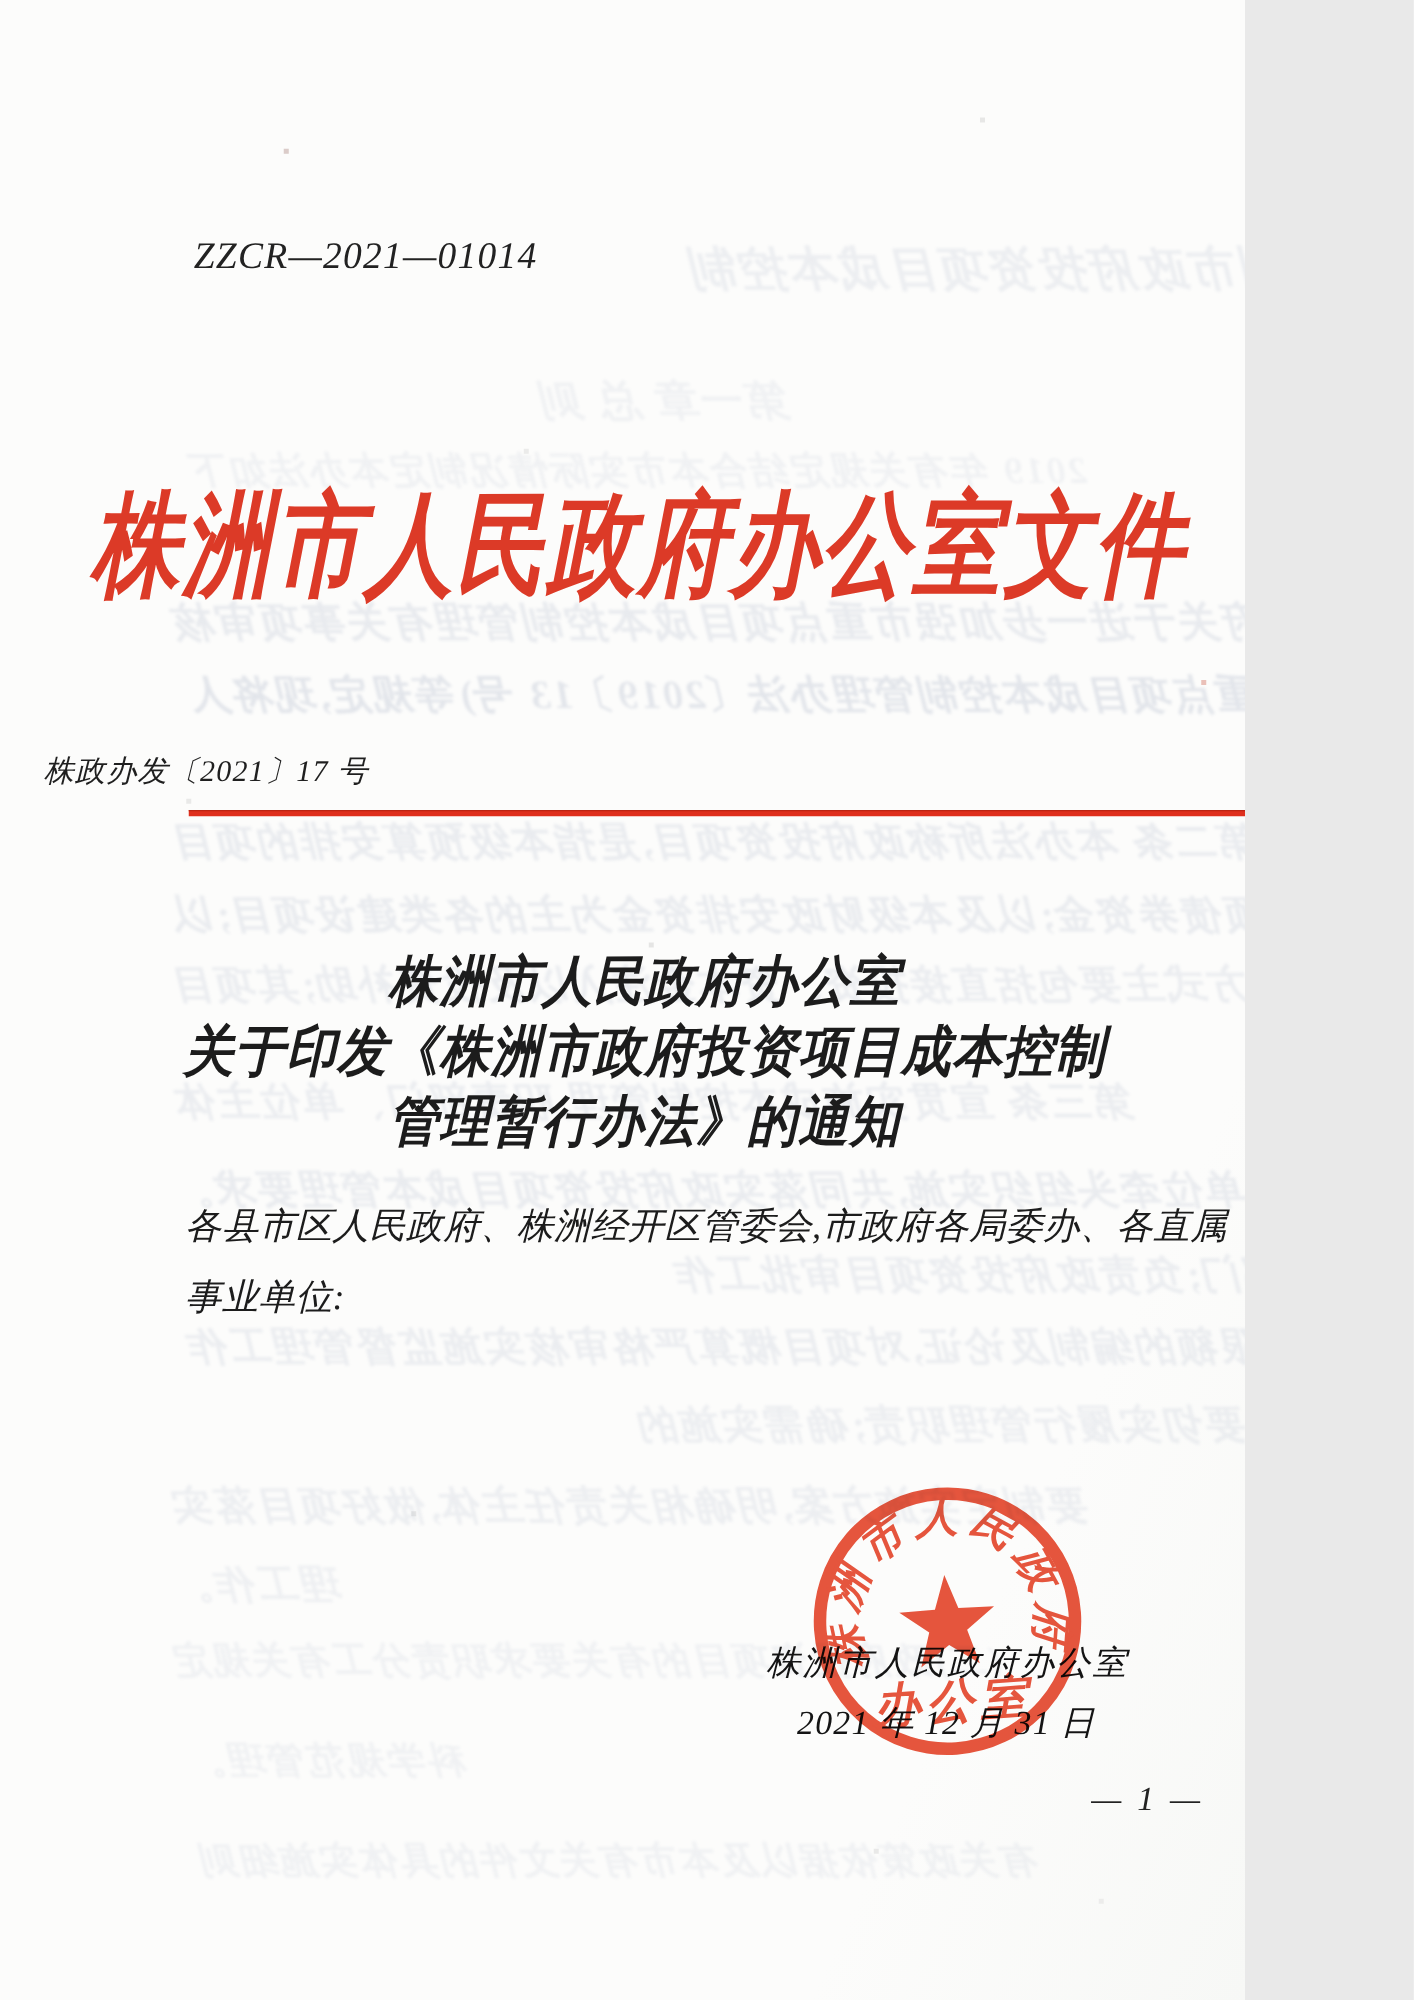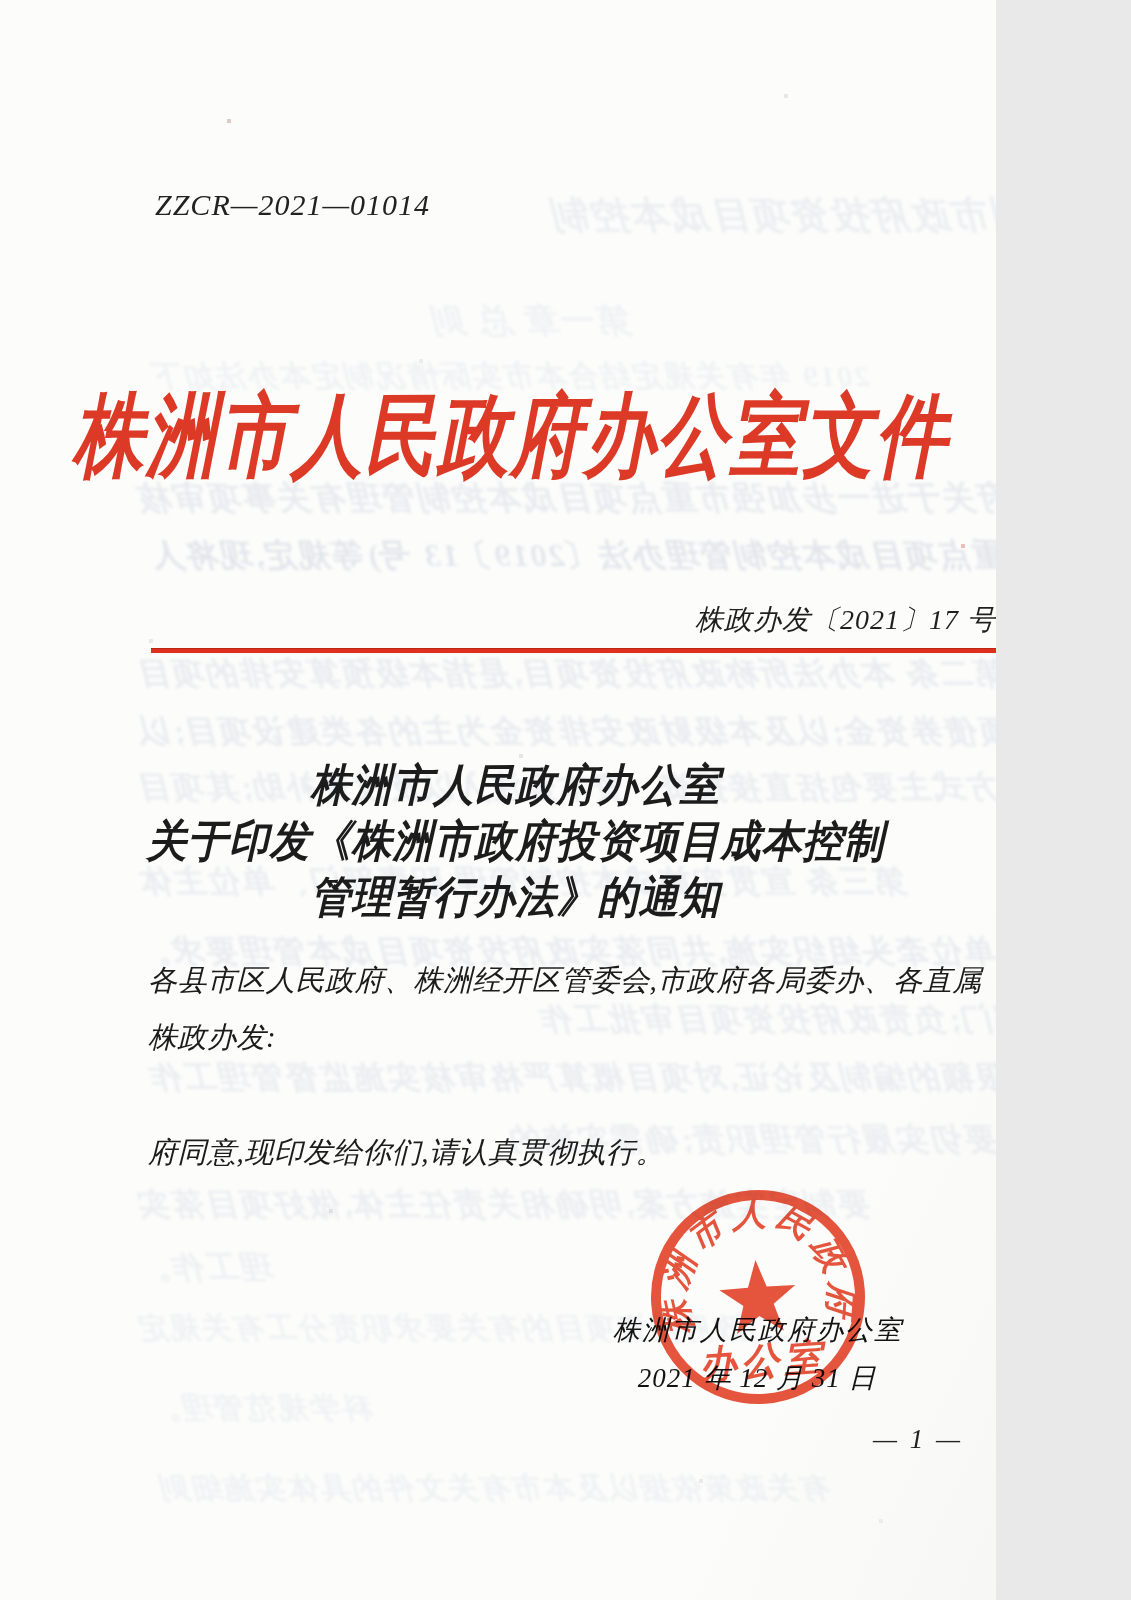--- a/index.html
+++ b/index.html
@@ -39,22 +39,22 @@
   .archive-number{
     position:absolute;left:155px;top:188px;font-size:30px;color:#222;
     letter-spacing:1px;font-family:"Liberation Serif","DejaVu Serif",serif;
   }
   .banner{
     position:absolute;left:25px;right:0;top:376px;text-align:center;
     font-size:71px;font-weight:700;color:var(--banner-red);letter-spacing:2px;
     transform:scaleY(1.28);transform-origin:center top;white-space:nowrap;
   }
   .doc-number{
-    position:absolute;left:35px;right:0;top:601px;text-align:right;
-    font-size:28px;color:#1f1f1f;letter-spacing:1px;
+    position:absolute;left:35px;right:0;top:601px;text-align:left;
+    font-size:24px;color:#1f1f1f;letter-spacing:1px;
   }
   .red-rule{
     position:absolute;left:151px;top:648px;width:849px;height:5px;
     background:var(--rule-red);border-top:1px solid #bd2413;
   }
   .doc-title{
     position:absolute;left:35px;right:0;top:757px;text-align:center;
     font-size:40px;line-height:51px;font-weight:700;color:var(--ink-black);
     letter-spacing:1px;transform:scaleY(1.1);transform-origin:center top;
   }
@@ -122,22 +122,21 @@
 
     <div class="red-rule"></div>
 
     <div class="doc-title">
       <div>株洲市人民政府办公室</div>
       <div>关于印发《株洲市政府投资项目成本控制</div>
       <div>管理暂行办法》的通知</div>
     </div>
 
     <div class="body-line body-l1">各县市区人民政府、株洲经开区管委会,市政府各局委办、各直属</div>
-    <div class="body-line body-l2">株政办发:</div>
-    <div class="body-line body-l4">府同意,现印发给你们,请认真贯彻执行。</div>
+    <div class="body-line body-l2">事业单位:</div>
 
     <div class="issuer-line">株洲市人民政府办公室</div>
     <div class="date-line">2021 年 12 月 31 日</div>
 
     <div class="page-number">— 1 —</div>
   </div>
 
   <svg class="seal" viewBox="0 0 230 230">
     <defs>
       <path id="seal-arc" d="M 56 156.3 A 72 72 0 1 1 174 156.3" fill="none"></path>

